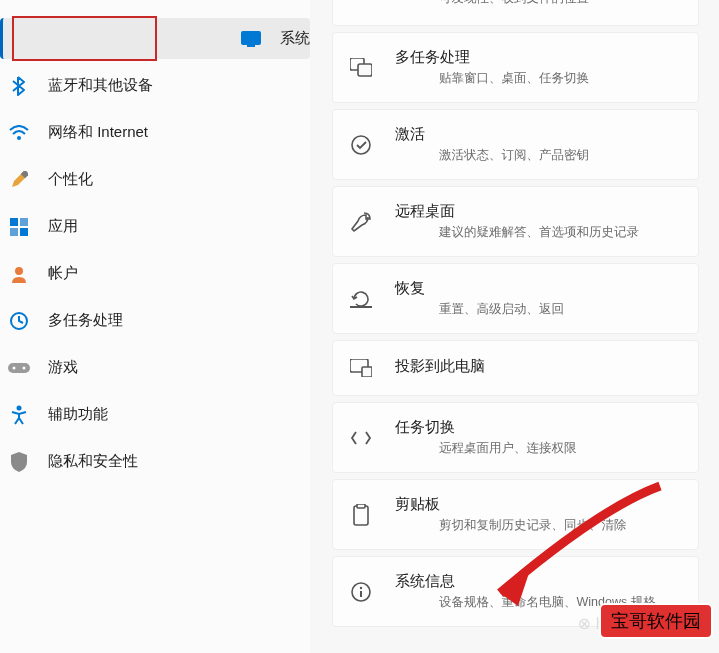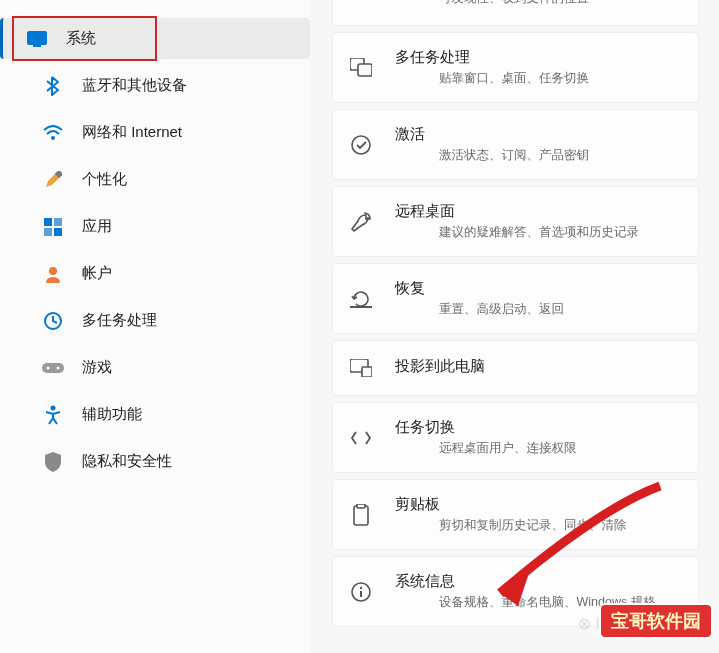--- a/index.html
+++ b/index.html
@@ -1,31 +1,31 @@
 <!DOCTYPE html>
 <html><head>
 <meta charset="utf-8">
 <style>
 * { box-sizing: border-box; margin: 0; padding: 0; }
 body { font-family: "Segoe UI", "Microsoft YaHei", sans-serif; background: #f7f7f7; width: 719px; height: 653px; overflow: hidden; position: relative; }
 .layout { display: flex; height: 100%; }
 .sidebar { width: 310px; background: #fbfbfb; padding-top: 18px; }
-.sidebar-item { display: flex; align-items: center; height: 41px; padding-left: 42px; margin-bottom: 6px; cursor: pointer; border-radius: 4px; }
-.sidebar-item.active { background: #eaeaea; border-left: 3px solid #0067c0; padding-left: 23px; border-radius: 4px; }
+.sidebar-item { display: flex; align-items: center; height: 41px; padding-left: 8px; margin-bottom: 6px; cursor: pointer; border-radius: 4px; }
+.sidebar-item.active { background: #eaeaea; border-left: 3px solid #0067c0; padding-left: 23px; border-radius: 4px; justify-content: flex-end; }
 .sidebar-item .icon { width: 22px; height: 22px; margin-right: 18px; display: flex; align-items: center; justify-content: center; }
 .sidebar-item .label { font-size: 15px; color: #222; }
 .highlight-box { position: absolute; left: 12px; top: 16px; width: 145px; height: 45px; border: 2px solid #c82828; pointer-events: none; z-index: 5; }
 .main { flex: 1; padding: 0 20px 0 22px; overflow-y: hidden; position: relative; }
 .card { background: #fdfdfd; border: 1px solid #eeeeee; border-radius: 4px; margin-bottom: 6px; padding: 15px 16px; display: flex; align-items: center; cursor: pointer; }
 .card.partial-top { border-top: none; border-top-left-radius: 0; border-top-right-radius: 0; padding-top: 0; margin-top: -14px; }
 .card-icon { width: 24px; height: 24px; margin-right: 22px; display: flex; align-items: center; justify-content: center; color: #444; }
 .card-body .title { font-size: 15px; color: #222; margin-bottom: 3px; }
 .card-body .subtitle { font-size: 12.5px; color: #6c6c6c; margin-left: 44px; }
 .arrow { position: absolute; z-index: 10; pointer-events: none; }
-.watermark-badge { position: absolute; right: 6px; bottom: 14px; background: #e03030; color: #fef9c3; border: 2px solid #fff; border-radius: 6px; padding: 4px 10px; font-size: 18px; font-weight: 700; z-index: 20; }
+.watermark-badge { position: absolute; right: 6px; bottom: 14px; background: #e03030; color: #000000; border: 2px solid #fff; border-radius: 6px; padding: 4px 10px; font-size: 18px; font-weight: 400; z-index: 20; }
 .faint-wm { position: absolute; right: 110px; bottom: 20px; color: #d6d6d6; font-size: 16px; z-index: 4; opacity: 0.8; }
 svg { display: block; }
 </style>
 </head>
 <body>
 
 <div class="highlight-box"></div>
 
 <div class="layout">
   <nav class="sidebar">

